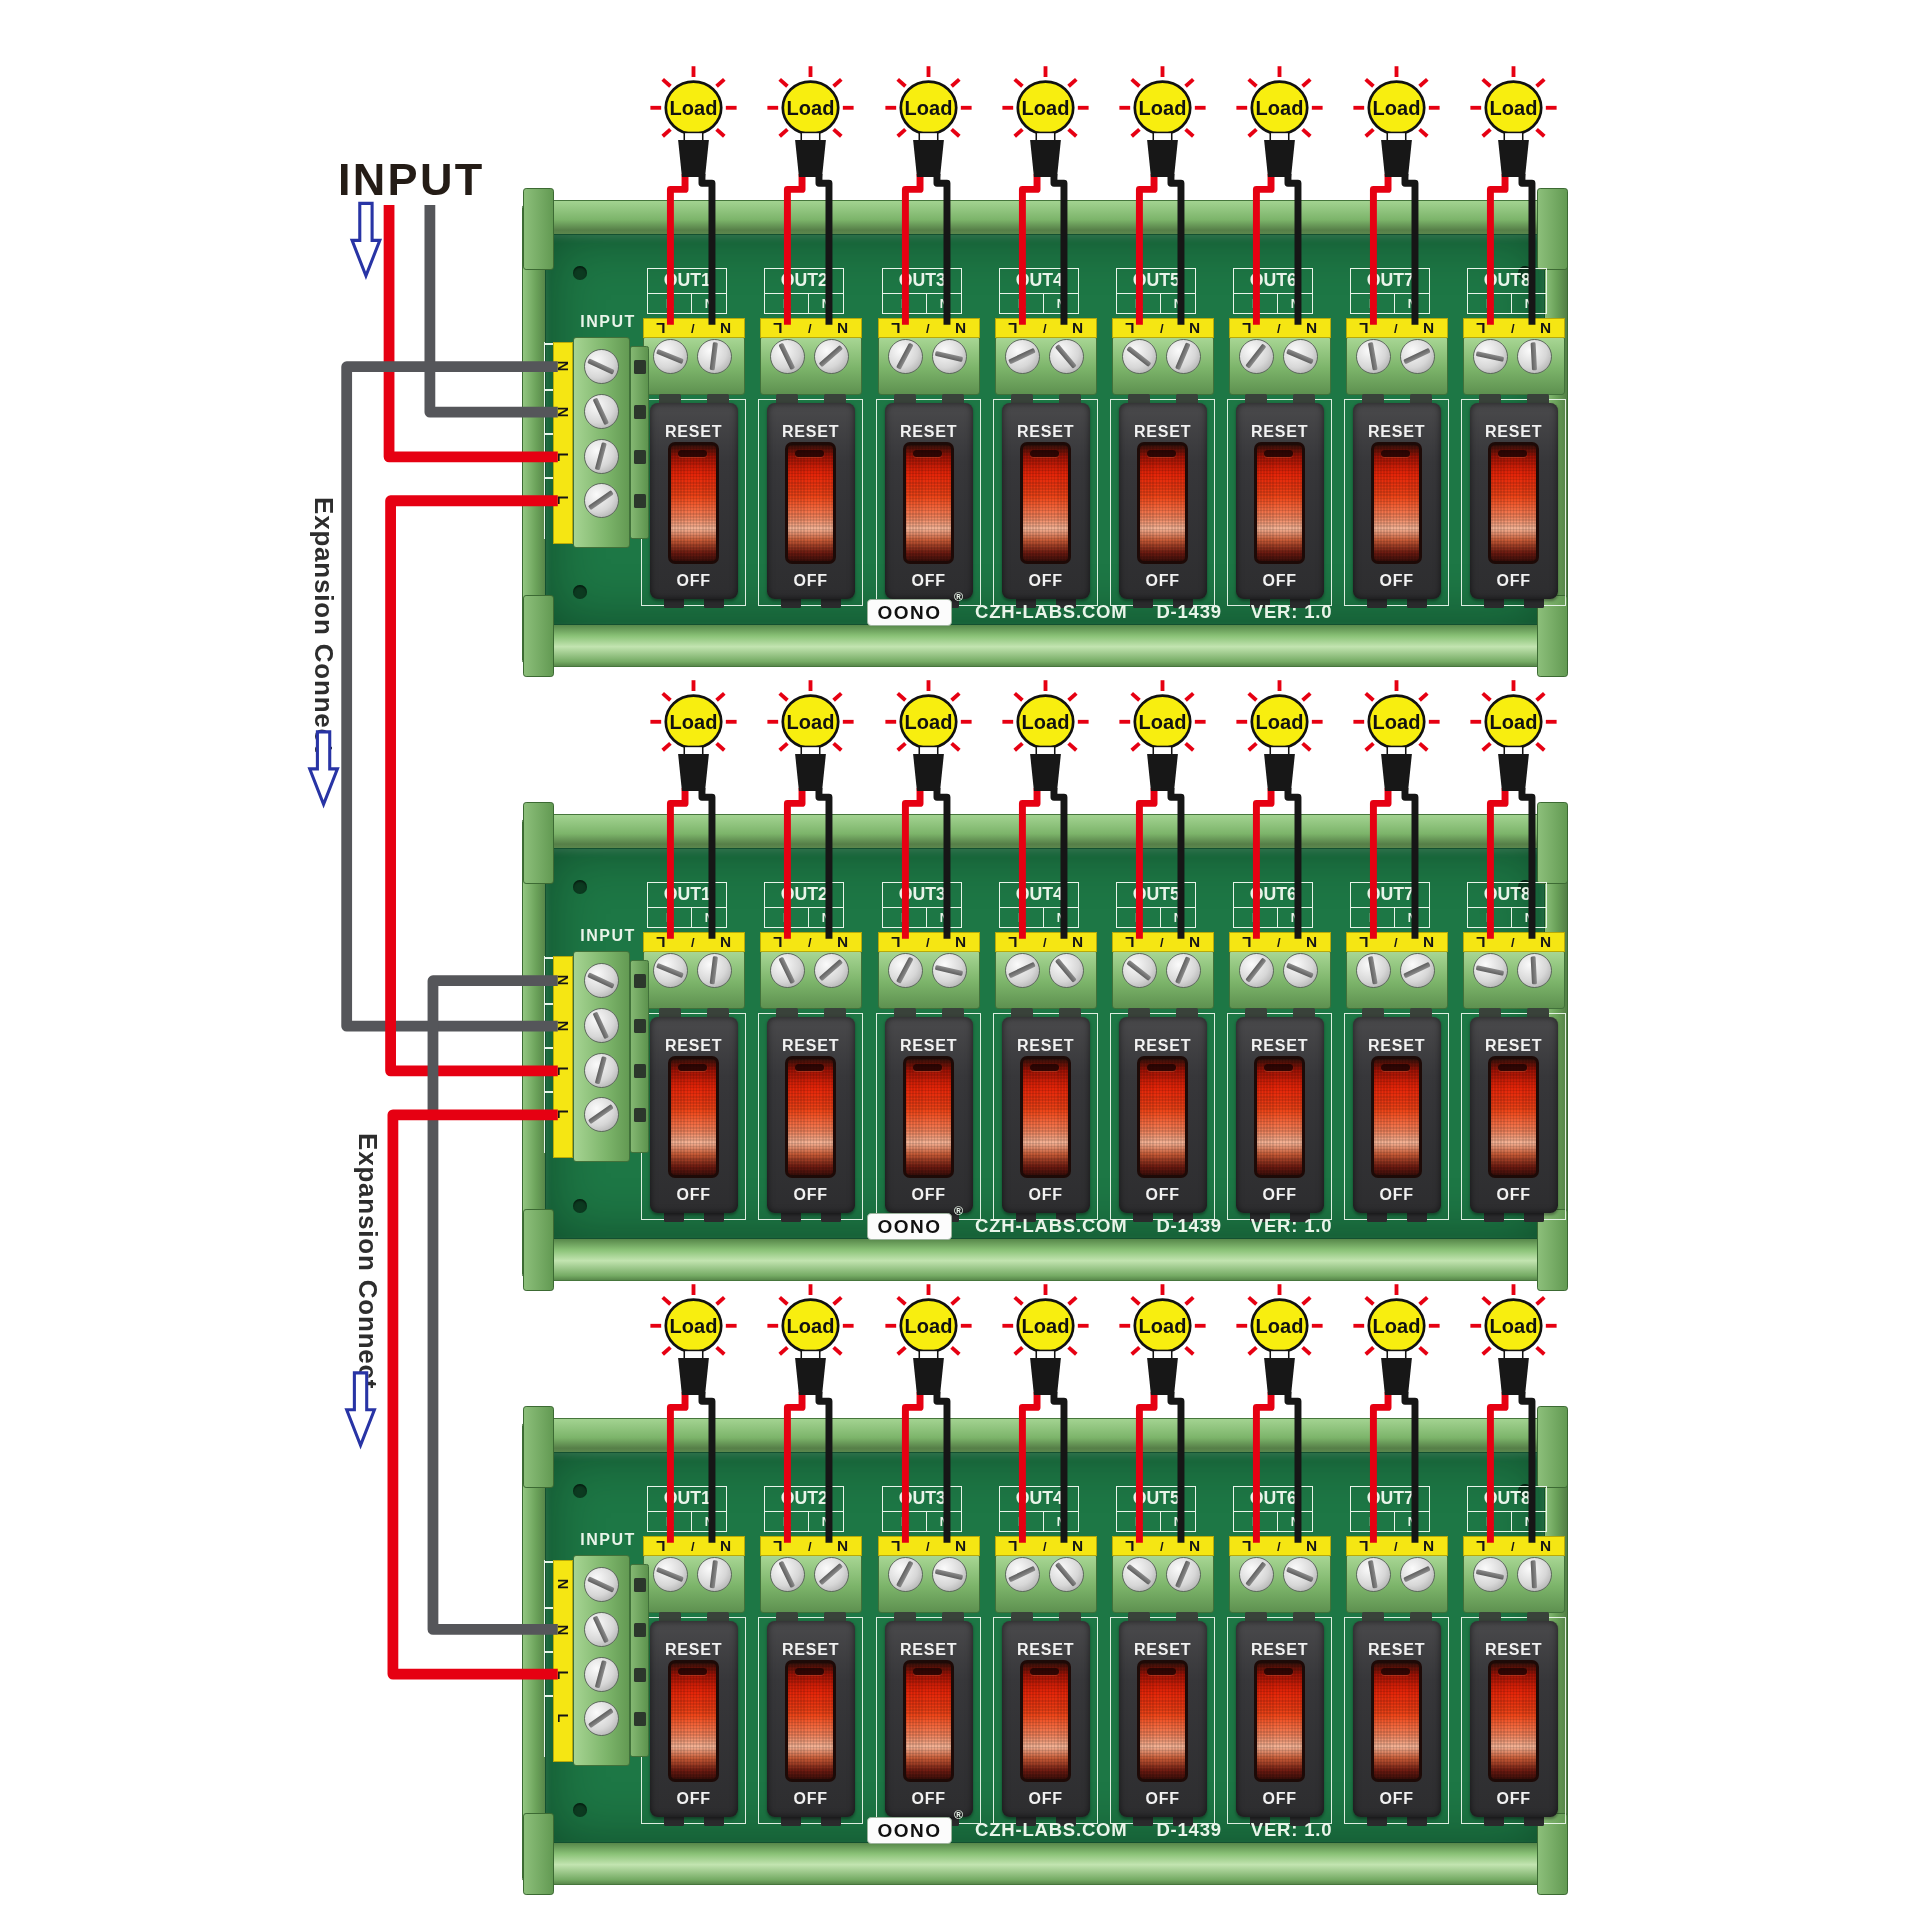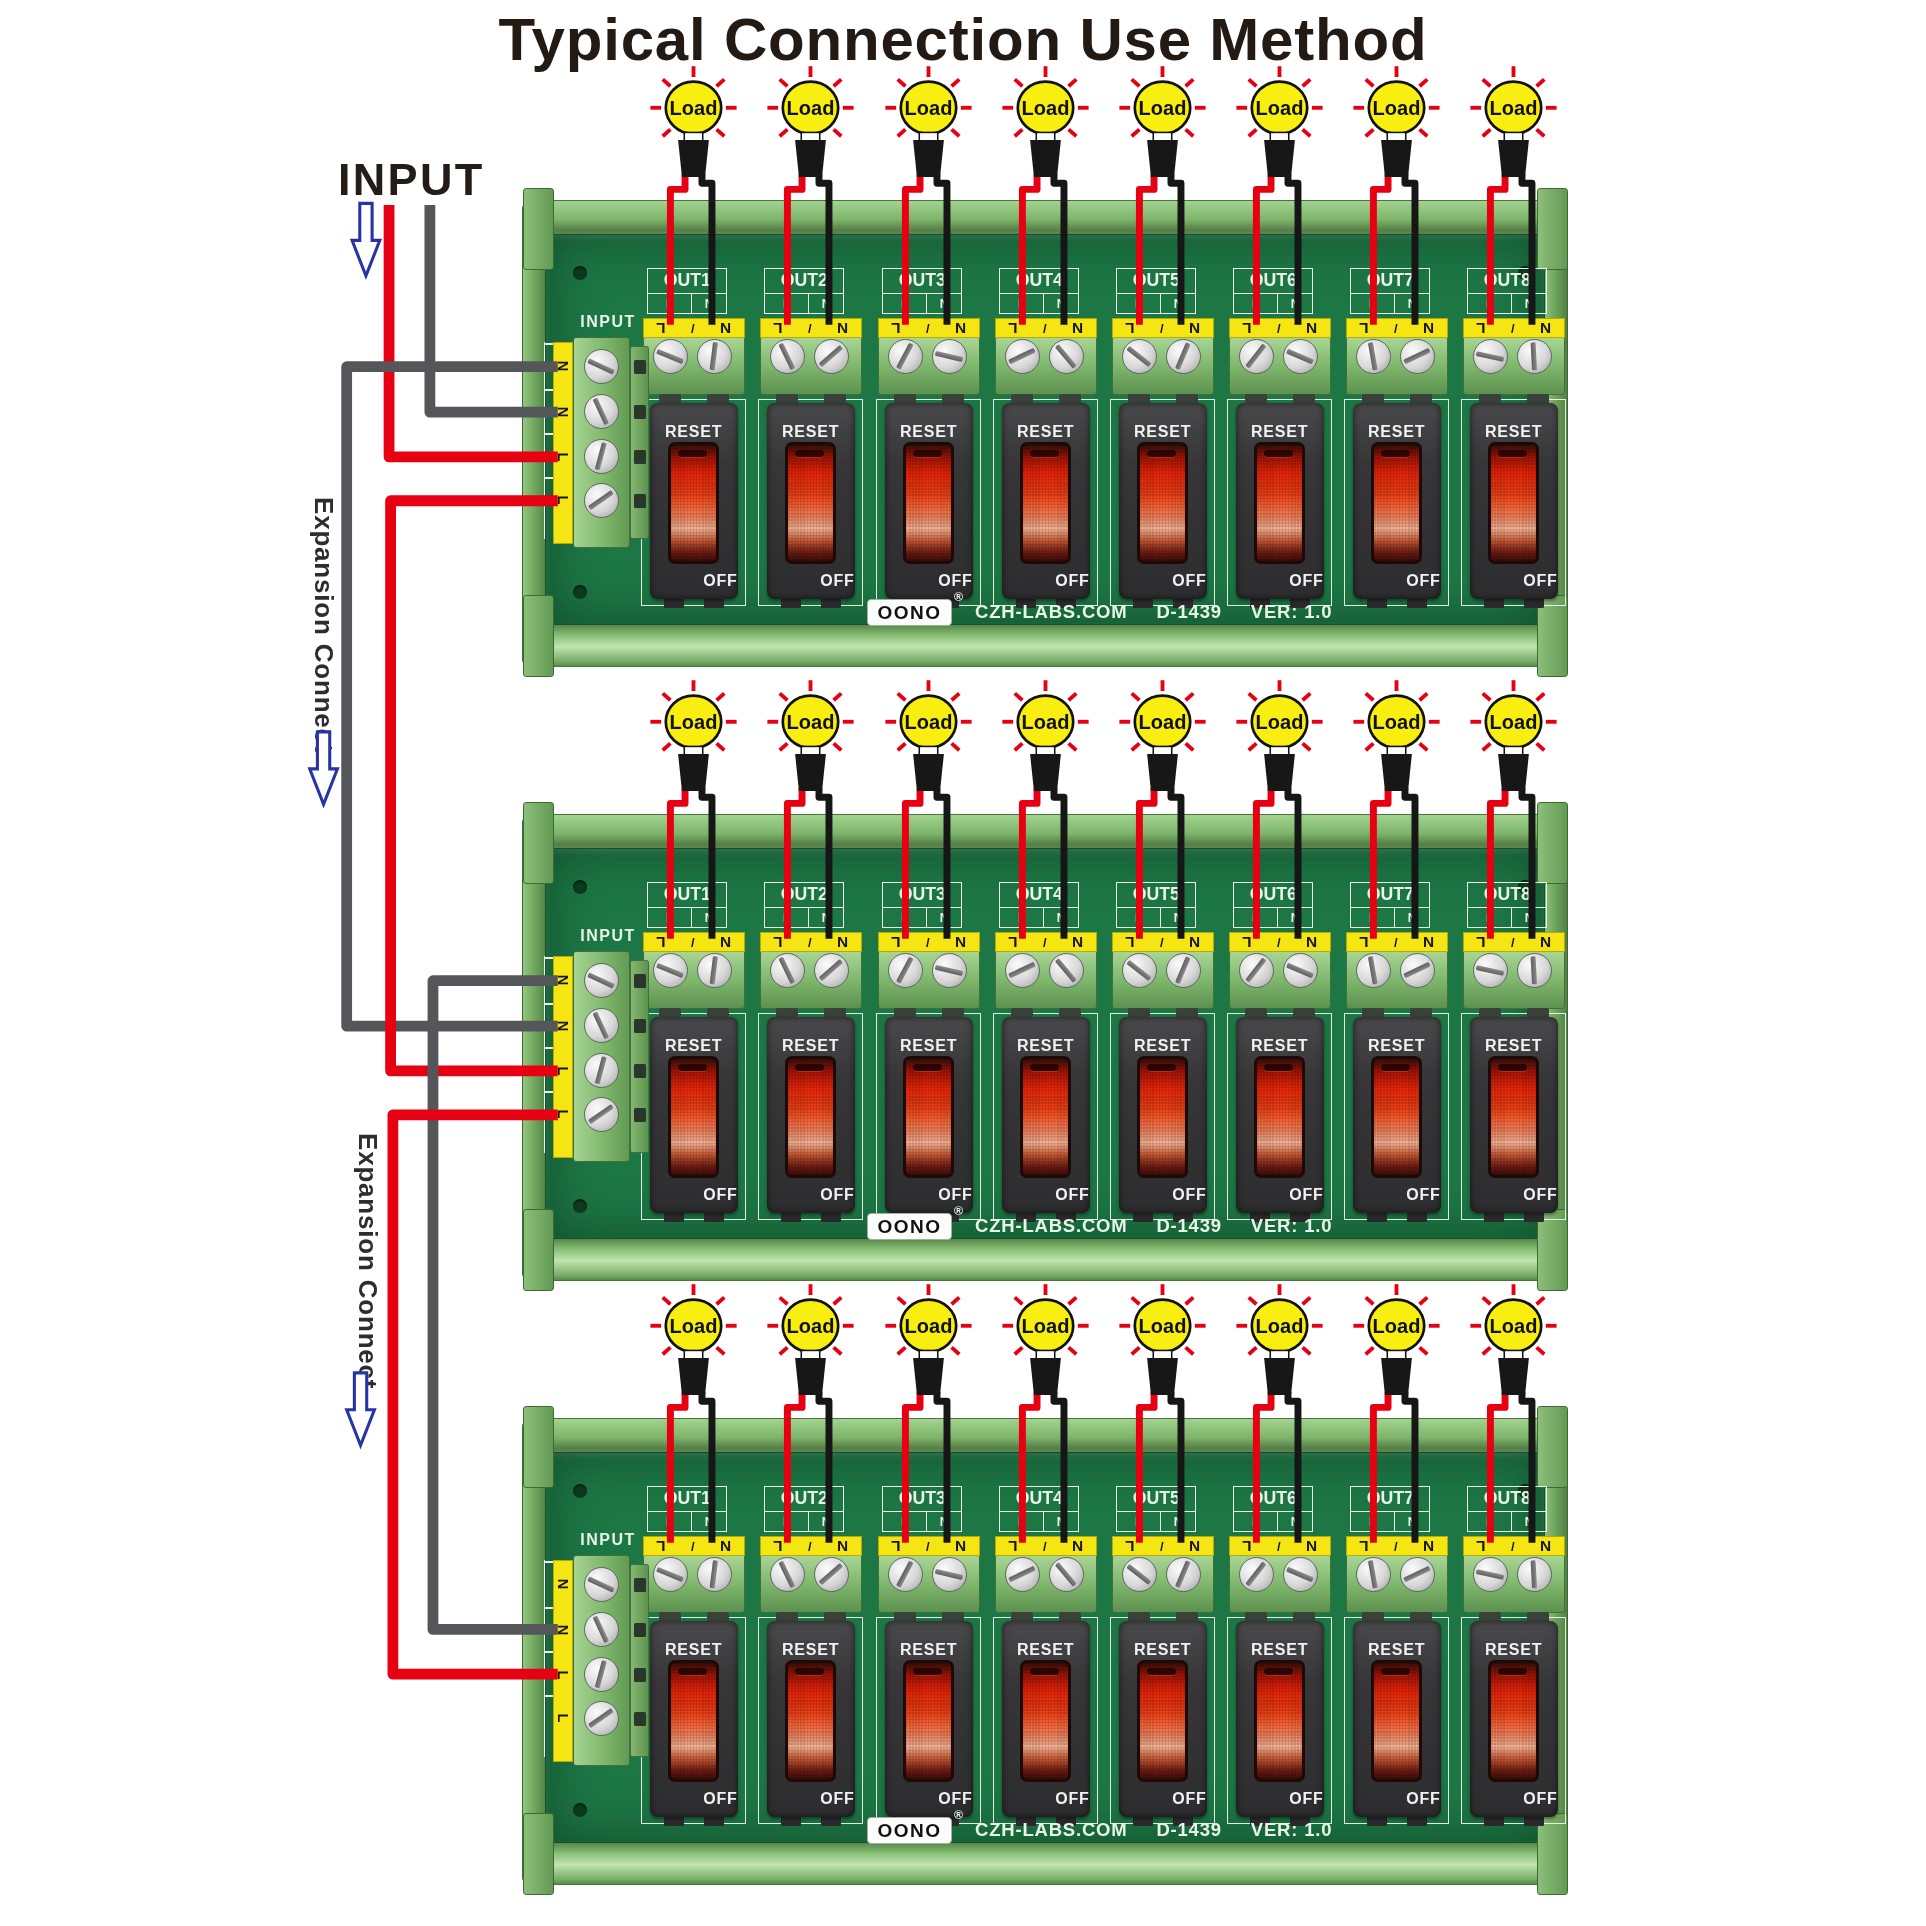--- a/index.html
+++ b/index.html
@@ -86,21 +86,21 @@
   .tab-a{left:24px;} .tab-b{left:72px;}
   .sbracket{position:absolute;left:6.2px;top:199px;width:105px;height:207px;z-index:3;
             border:1.5px solid rgba(238,248,238,.92);box-sizing:border-box;}
   .snub{position:absolute;top:396px;width:20px;height:12.3px;background:#2a2a2c;z-index:4;border-radius:1.5px;}
   .snub-a{left:28.5px;} .snub-b{left:69px;}
   .switch{position:absolute;left:14.6px;top:203px;width:88px;height:196px;z-index:6;
           background:linear-gradient(180deg,#4a4a4c,#37373a 30%,#2d2d2f);
           border-radius:7.7px;box-shadow:inset 0 0 7.7px rgba(0,0,0,.6),0 1.5px 3.1px rgba(0,0,0,.4);}
   .sw-reset,.sw-off{position:absolute;left:0;width:100%;text-align:center;color:#f2f2f2;
                     font-size:16px;font-weight:700;letter-spacing:0.8px;}
-  .sw-reset{top:20px;} .sw-off{bottom:9.2px;text-align:right;}
+  .sw-reset{top:20px;} .sw-off{bottom:9.2px;}
   .rocker{position:absolute;left:18.5px;top:39px;width:51px;height:122px;border:3.9px solid #1d0a07;
           border-radius:7px;box-sizing:border-box;
           background:
             repeating-linear-gradient(0deg,rgba(0,0,0,.10) 0 1.5px,transparent 1.5px 3.1px),
             repeating-linear-gradient(90deg,rgba(0,0,0,.10) 0 1.5px,transparent 1.5px 3.1px),
             linear-gradient(180deg,#30100a 0%,#a51305 10%,#e32408 25%,#ee4518 45%,#f2815a 62%,#f3b295 72%,#c65a36 82%,#6f1a10 93%,#3c0f0a 100%);}
   .indent{position:absolute;left:7px;top:4.6px;width:29px;height:7px;border-radius:3.9px;
           background:rgba(25,2,2,.8);box-shadow:0 0.8px 0.8px rgba(255,140,90,.35);}
 
   
@@ -110,21 +110,20 @@
   .brand-reg{position:absolute;left:432px;top:390px;font-size:12.3px;font-weight:700;color:#e9f4e9;z-index:6;}
   .footer-text{position:absolute;left:453px;top:401px;z-index:6;font-size:18.5px;font-weight:700;
                color:#e9f4e9;letter-spacing:0.8px;white-space:nowrap;}
   .footer-text span{margin-right:23px;}
 </style>
 </head>
 <body>
 
 <div class="page">
 
-  <div class="title">Typical Connection Use Method</div>
 
   <div class="input-big">INPUT</div>
   <div class="exp-label exp-a">Expansion Connect</div>
   <div class="exp-label exp-b">Expansion Connect</div>
 
   <div id="stage">
   <div class="board" style="top: 200px;">
     <div class="cap cap-l"></div>
     <div class="cap cap-r"></div>
     <div class="rail rail-t"></div>

